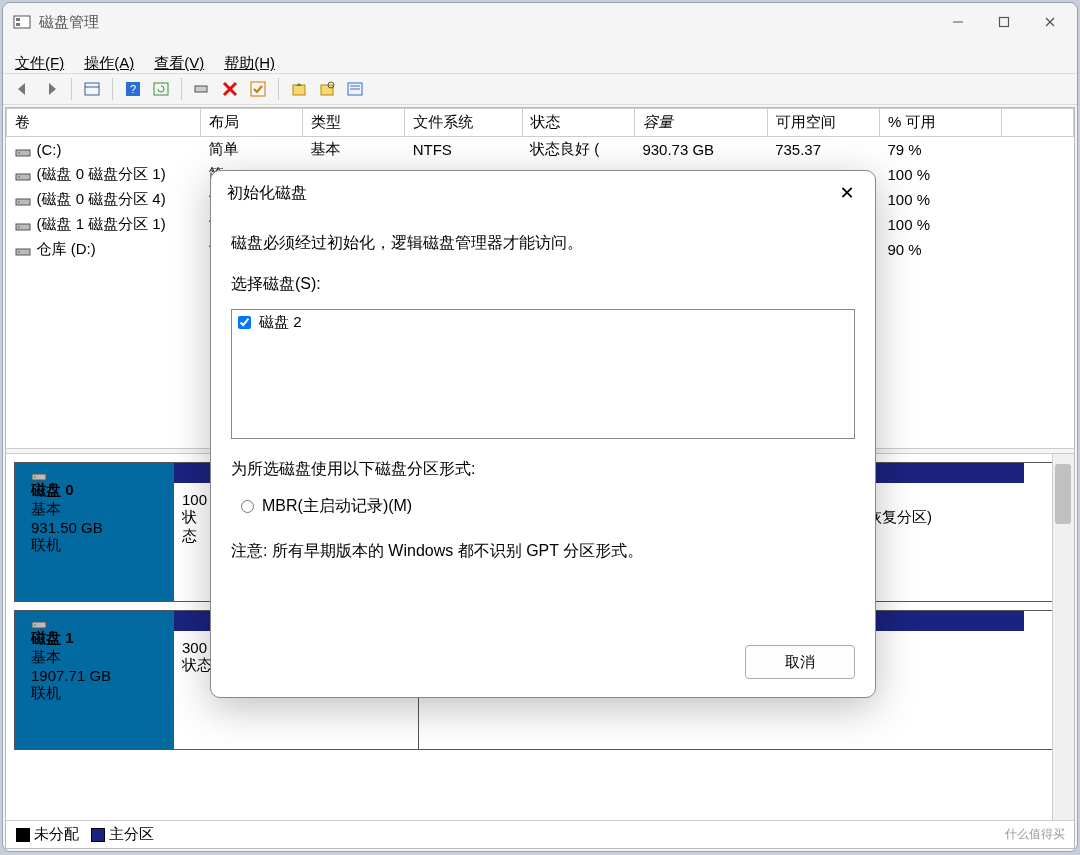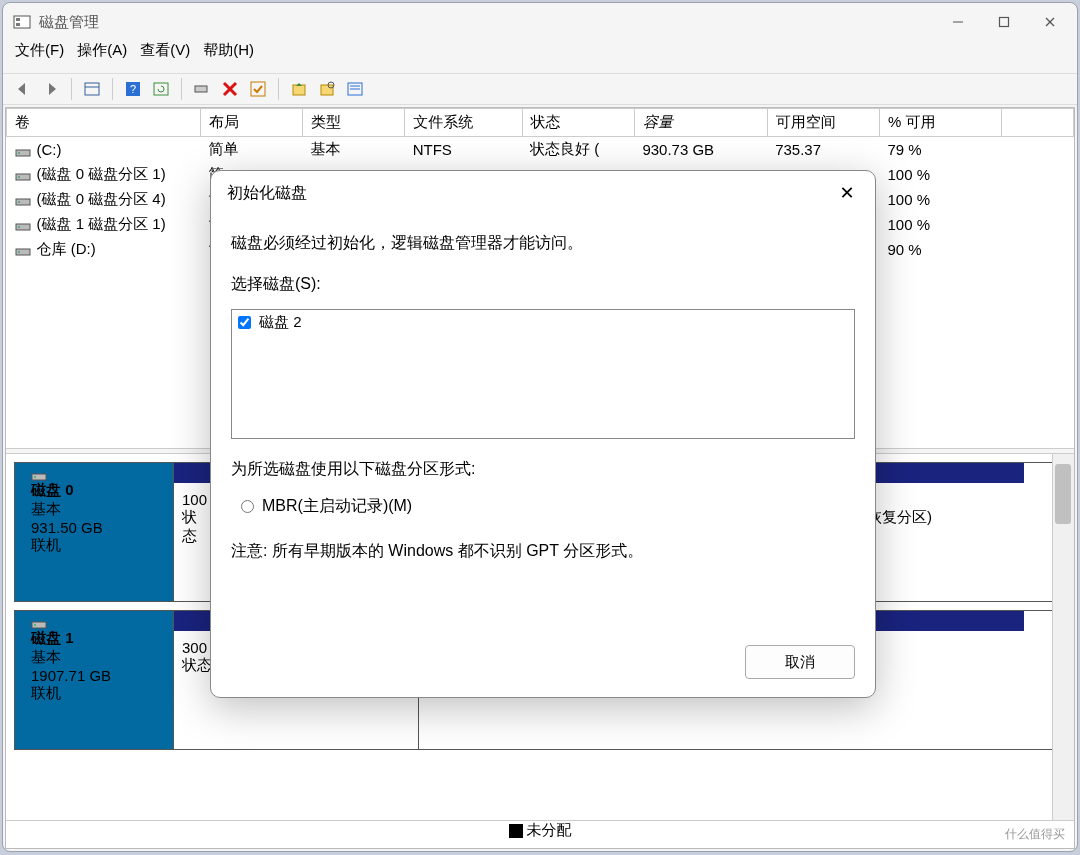--- a/index.html
+++ b/index.html
@@ -16,21 +16,21 @@
 }
 .titlebar {
   height: 38px; display: flex; align-items: center; padding: 0 4px 0 10px;
   color: #555; font-size: 15px;
 }
 .app-icon { width: 18px; height: 18px; margin-right: 8px; display:inline-block; }
 .win-controls { margin-left: auto; display: flex; }
 .win-btn { width: 46px; height: 32px; display:flex; align-items:center; justify-content:center; color:#555; }
 .win-btn svg { width:12px; height:12px; }
 
-.menubar { height: 32px; display: flex; align-items: flex-start; gap: 13px; padding: 0 12px; font-size: 15px; }
+.menubar { height: 32px; display: flex; align-items: flex-end; gap: 20px; padding: 0 12px; font-size: 15px; text-decoration: underline; }
 .menu-item { color:#000; }
 
 .toolbar { height: 32px; display:flex; align-items:center; padding: 0 8px; gap:4px; border-top:1px solid #ddd; border-bottom:1px solid #ddd; background:#f5f5f5;}
 .tb-sep { width:1px; height:22px; background:#ccc; margin:0 4px; }
 .tb-btn { width:24px; height:24px; display:flex; align-items:center; justify-content:center; }
 .tb-btn svg { width:18px; height:18px; }
 
 .content { flex:1; display:flex; flex-direction:column; background:#fff; border:1px solid #bbb; margin:2px; }
 
 .table-area { height: 340px; overflow:hidden; position:relative; }
@@ -54,21 +54,21 @@
 .disk-hdr b { font-weight:bold; }
 .disk-parts { flex:1; border:1px solid #555; border-left:none; display:flex; }
 .part { border-right:1px solid #555; padding:6px 8px; font-size:15px; overflow:hidden; position:relative; }
 .part:last-child { border-right:none; }
 .part .stripe { position:absolute; top:0; left:0; right:0; height:20px; background:#1a237e; }
 .part .body { margin-top:22px; }
 
 .scroll-side{ position:absolute; right:0; top:0; bottom:0; width:22px; background:#f0f0f0; border-left:1px solid #ccc;}
 .scroll-thumb{ position:absolute; right:3px; width:16px; background:#c0c0c0; border-radius:3px;}
 
-.legend { height:28px; display:flex; align-items:center; gap:12px; padding:0 10px; font-size:15px; border-top:1px solid #ccc;flex-direction:column;}
+.legend { height:28px; display:flex; align-items:center; gap:12px; padding:0 10px; font-size:15px; border-top:1px solid #ccc;}
 .sw { width:14px; height:14px; display:inline-block; border:1px solid #000; vertical-align:middle; margin-right:4px;}
 .sw.black{background:#000;} .sw.navy{background:#1a237e;}
 
 
 .dialog {
   position:absolute; left:207px; top:167px; width:666px; height:528px;
   background:#fff; border:1px solid #888; border-radius:10px;
   box-shadow: 0 10px 40px rgba(0,0,0,.25);
   display:flex; flex-direction:column; padding:0;
 }

